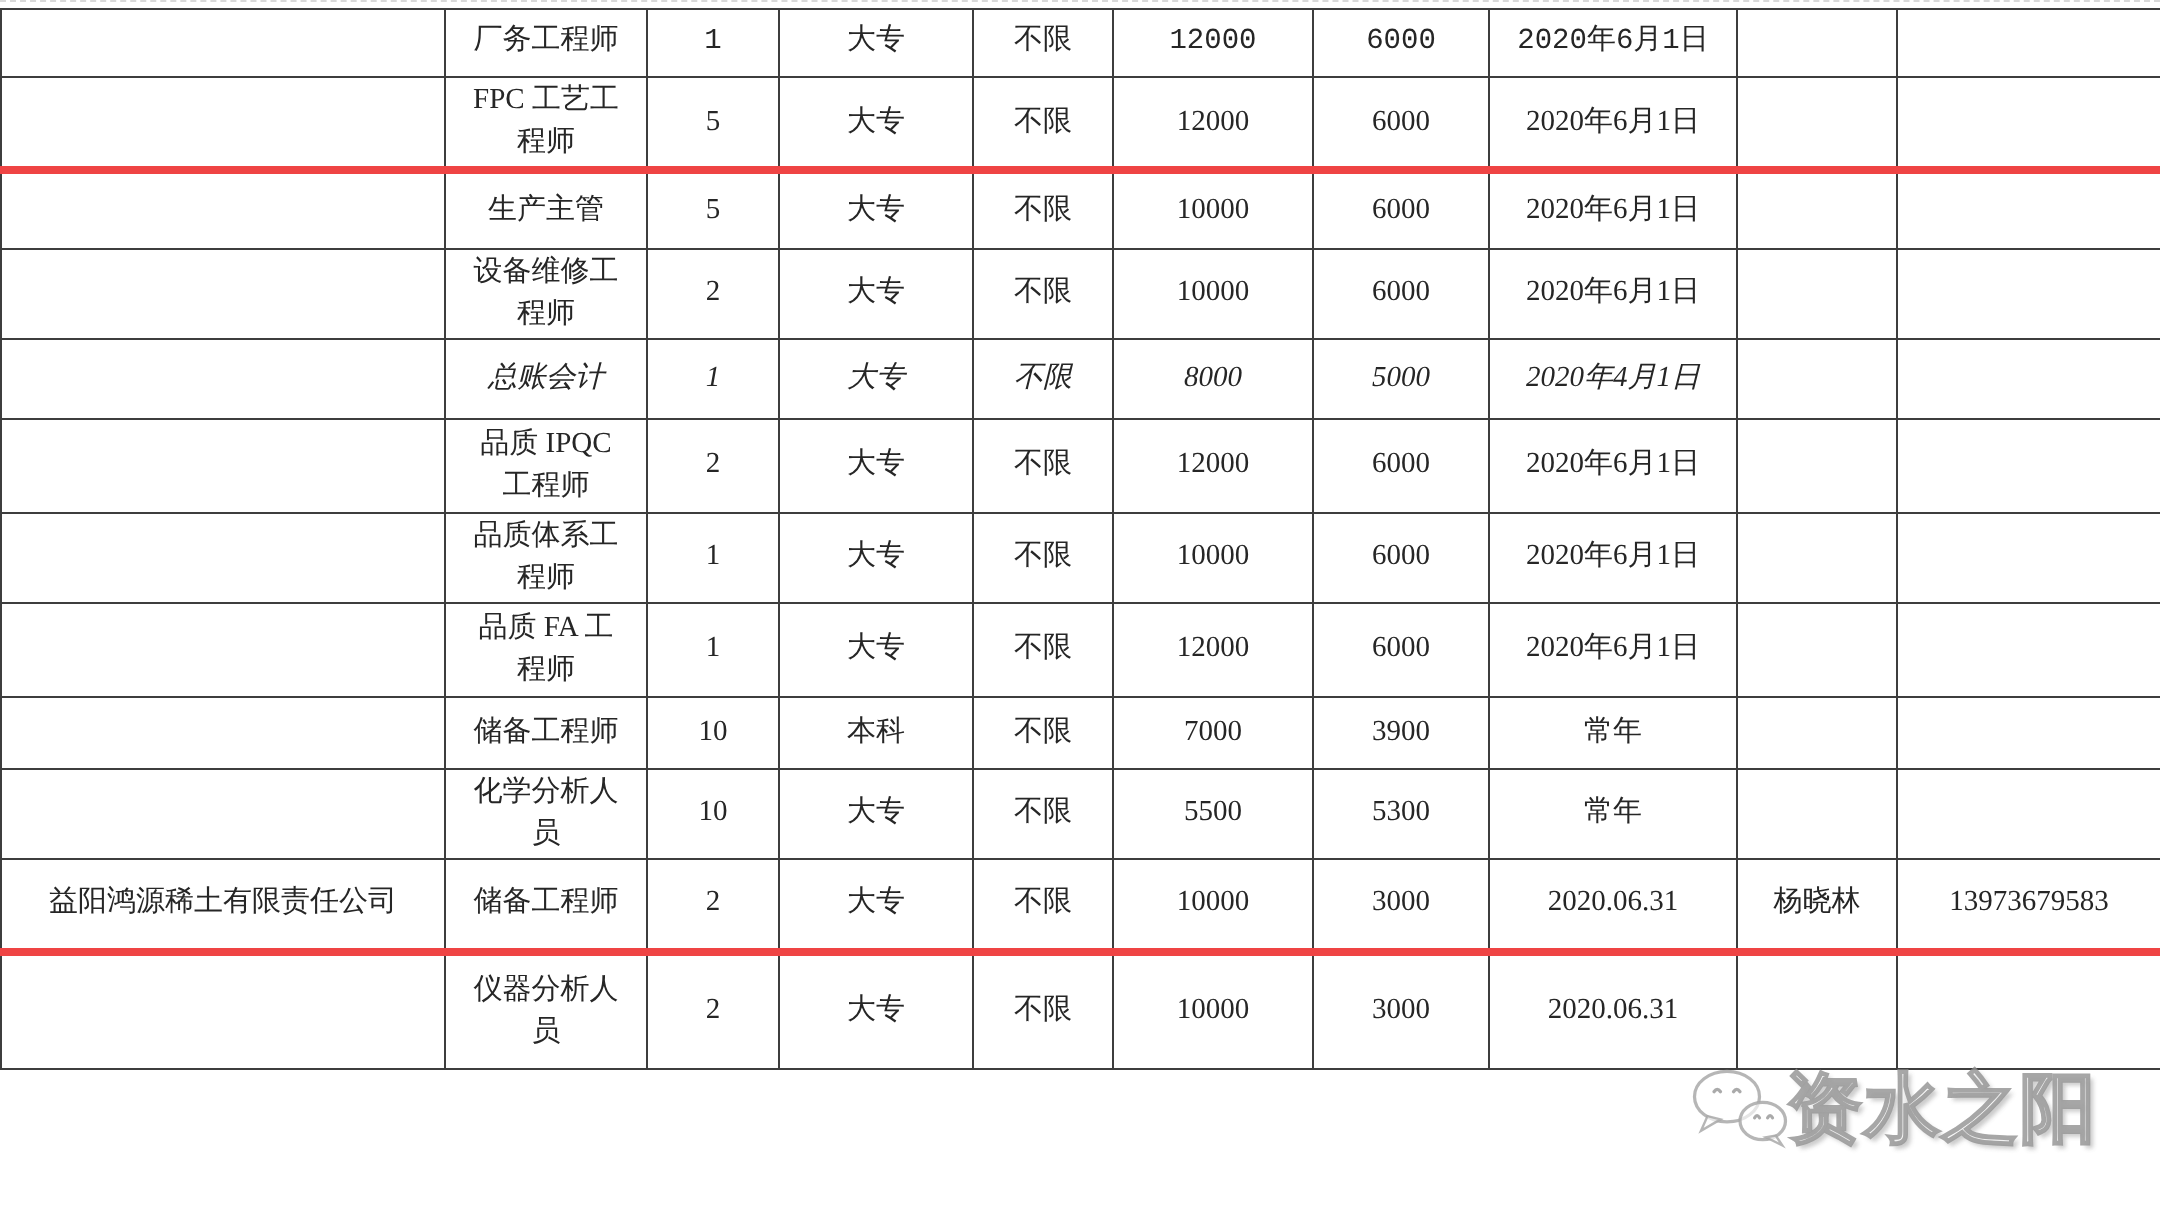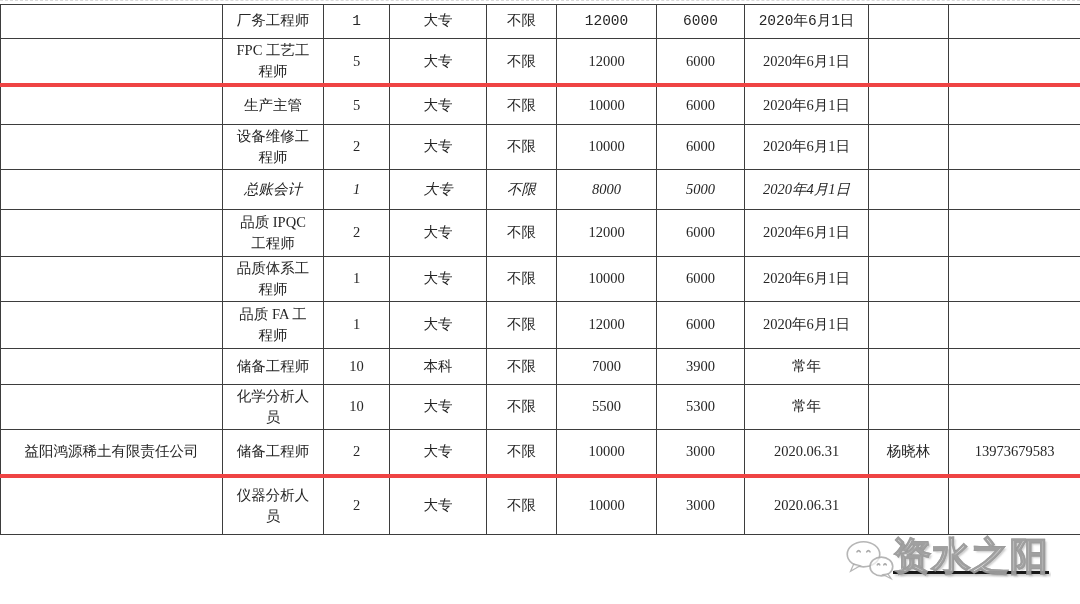--- a/index.html
+++ b/index.html
@@ -43,24 +43,23 @@
     border-top: 4px solid #ef4444;
   }
   
   .watermark {
     position: absolute;
     left: 844px;
     top: 526px;
     width: 185px;
     height: 56px;
     display: flex;
-    align-items: flex-end;
+    align-items: center;
     pointer-events: none;
     opacity: 0.9;
-    text-decoration: underline;
   }
   .wm-dash {
     width: 16px;
     height: 0;
     border-top: 3px solid rgba(160,160,160,0.75);
     margin: 0 1px 0 -4px;
   }
   .wm-text {
     font-size: 38px;
     font-weight: bold;

